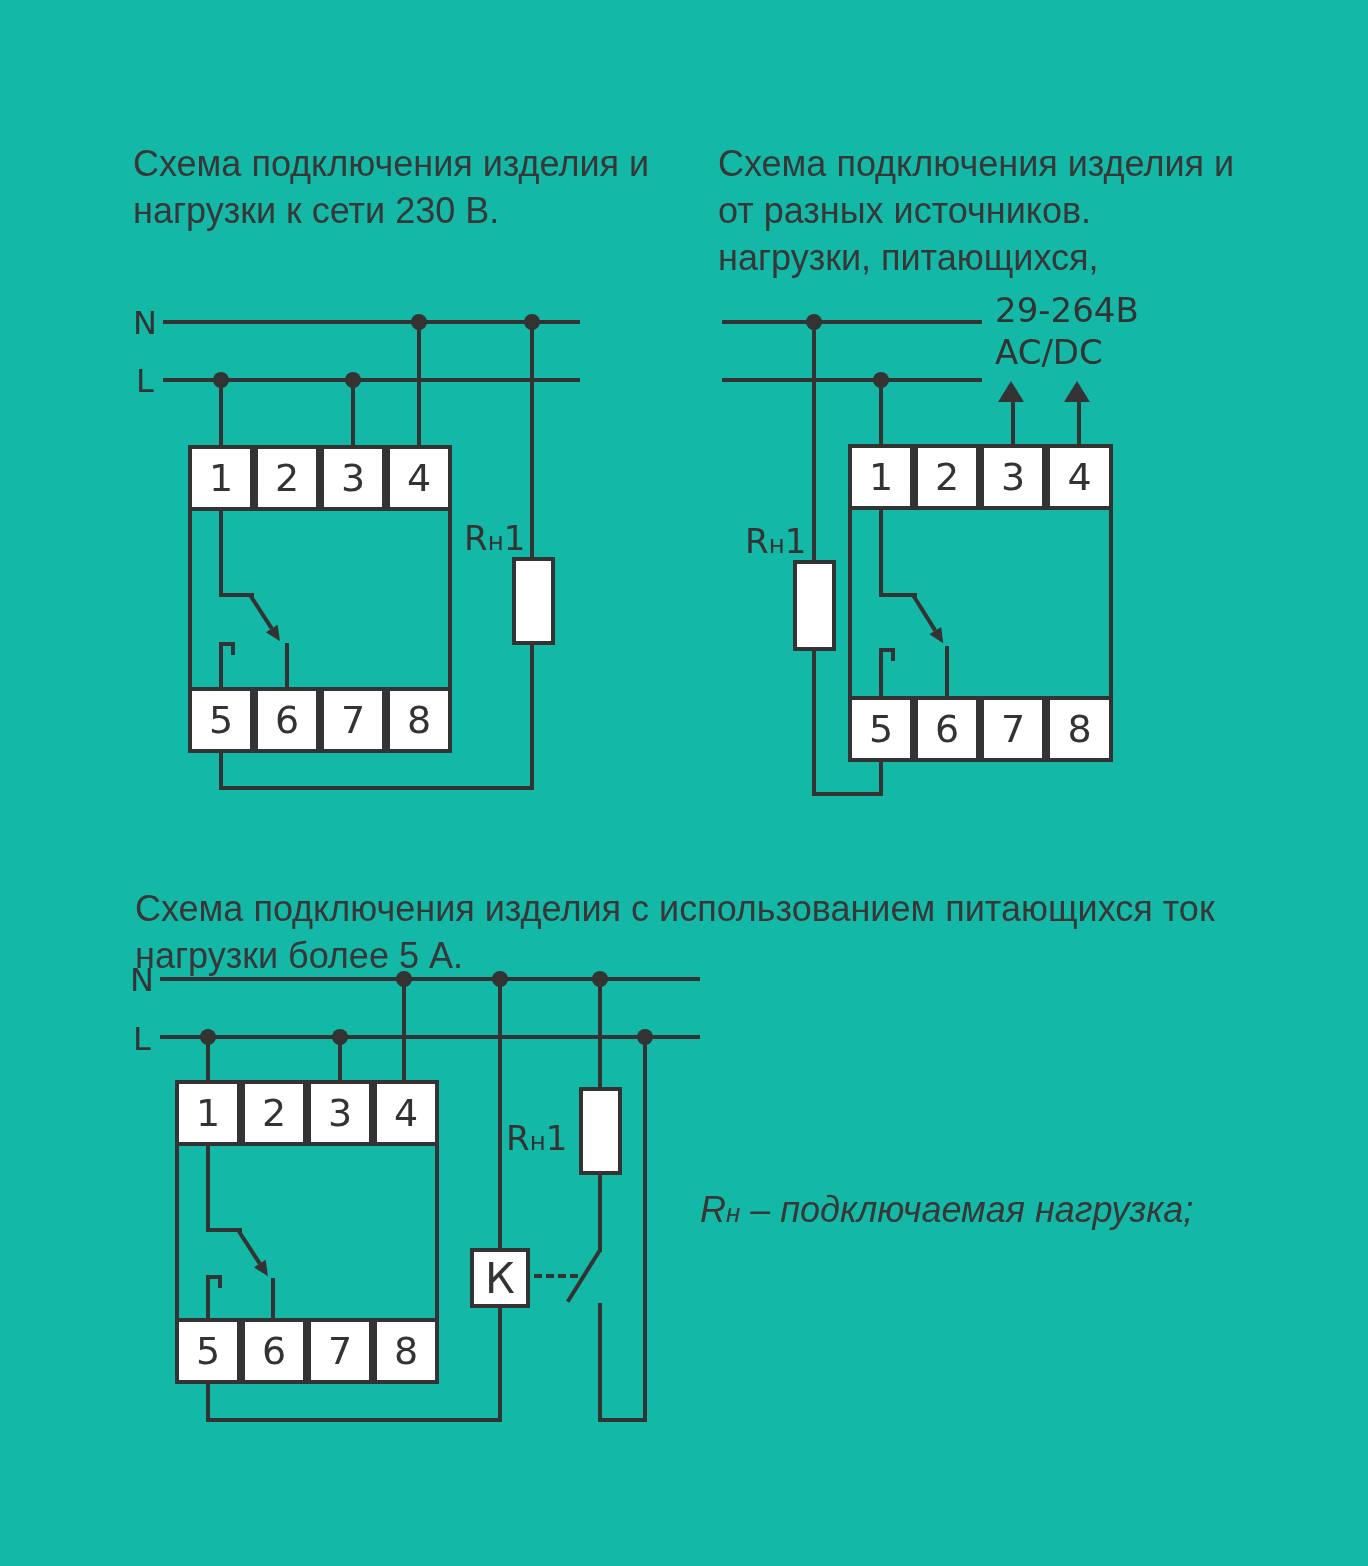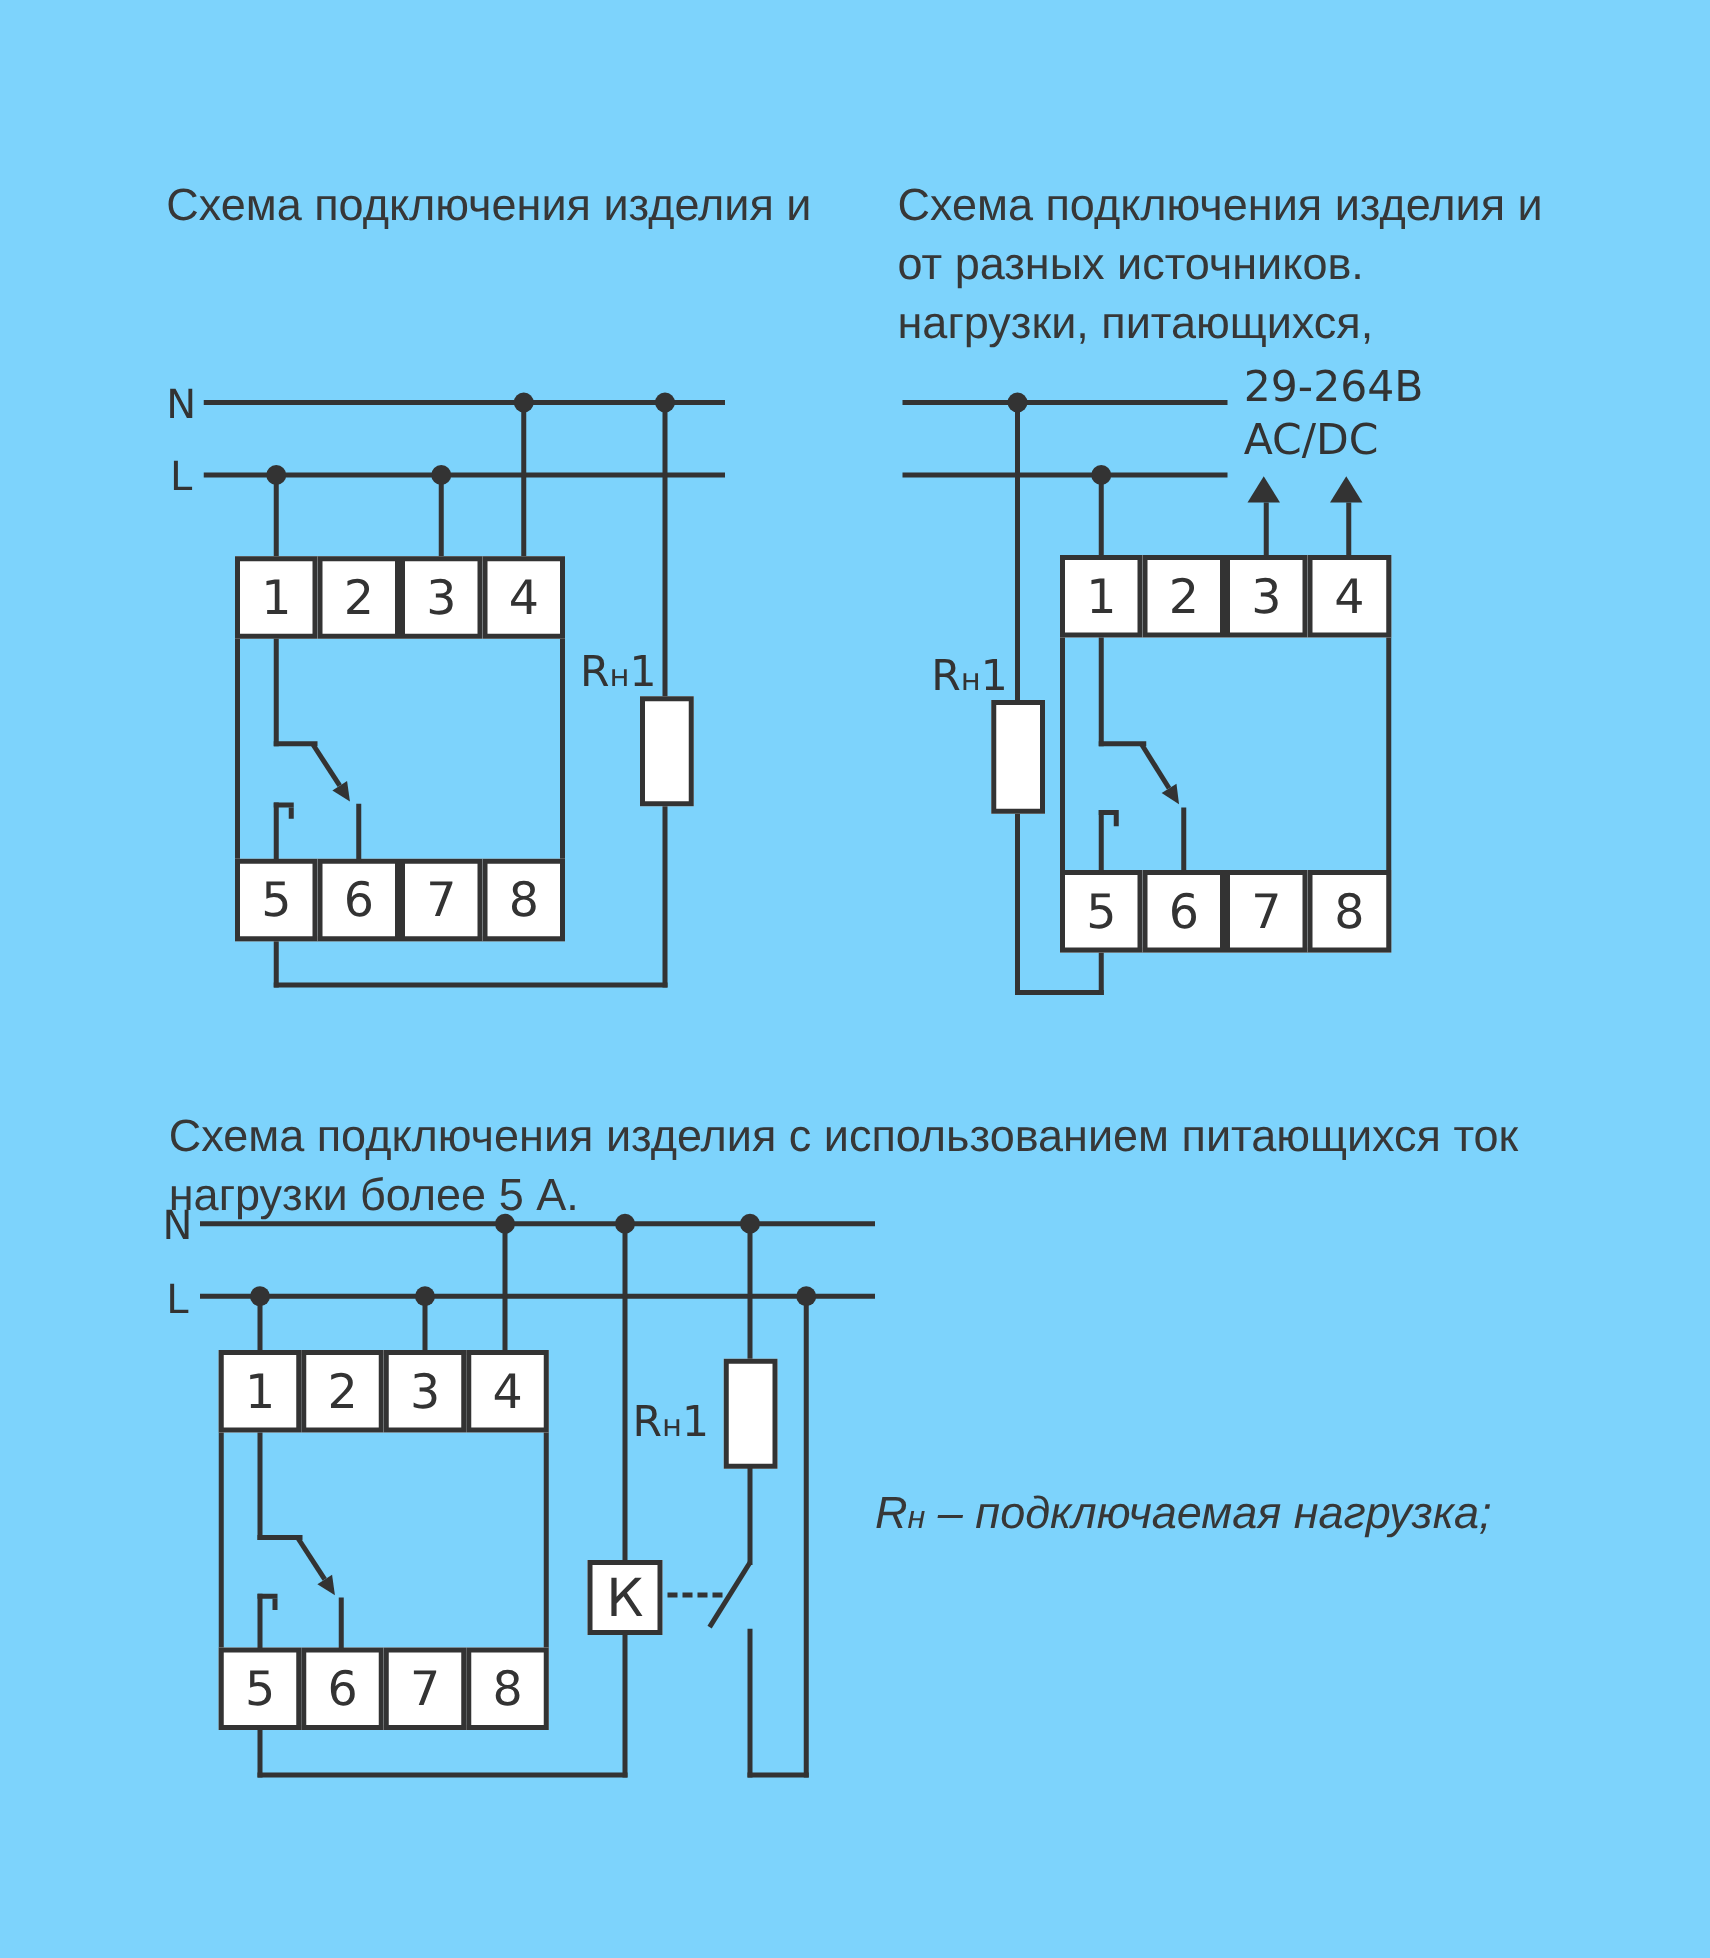--- a/index.html
+++ b/index.html
@@ -1,17 +1,17 @@
 <!DOCTYPE html>
 <html><head>
 <meta charset="utf-8">
 <style>
   :root{ --line:#333333; }
   html,body{margin:0;padding:0;background:#ffffff;}
-  .page{position:relative;width:1368px;height:1566px;background:#7dd3fc;overflow:hidden;
+  .page{position:relative;width:1368px;height:1566px;background:#14b8a6;overflow:hidden;
         font-family:"Liberation Sans",sans-serif;}
   .wire{position:absolute;background:var(--line);}
   .hw{height:4px;}
   .vw{width:4px;}
   .dot{position:absolute;width:16px;height:16px;border-radius:50%;background:var(--line);}
   .box{position:absolute;box-sizing:border-box;border:4px solid var(--line);background:#ffffff;}
   .body{position:absolute;box-sizing:border-box;border:4px solid var(--line);}
   .cell{display:flex;align-items:center;justify-content:center;
         font:400 38px "DejaVu Sans",sans-serif;color:var(--line);}
   .blade{position:absolute;height:4px;background:var(--line);transform-origin:0 50%;}
@@ -30,20 +30,21 @@
   .legend div{display:block;}
   .subn{font-size:0.72em;}
 </style>
 </head>
 <body>
 
 <div class="page">
 
   <div class="title" style="left:133px;top:140px;">
     <span>Схема подключения изделия и</span>
+    <span>нагрузки к сети 230 В.</span>
   </div>
 
   <div class="slab" style="left:133px;top:304px;font-size:32px;">N</div>
   <div class="slab" style="left:136px;top:362px;font-size:32px;">L</div>
 
   <div class="wire hw" style="left:163px;top:320px;width:417px;"></div>
   <div class="wire hw" style="left:163px;top:378px;width:417px;"></div>
 
   <div class="wire vw" style="left:219px;top:380px;height:67px;"></div>
   <div class="wire vw" style="left:351px;top:380px;height:67px;"></div>

